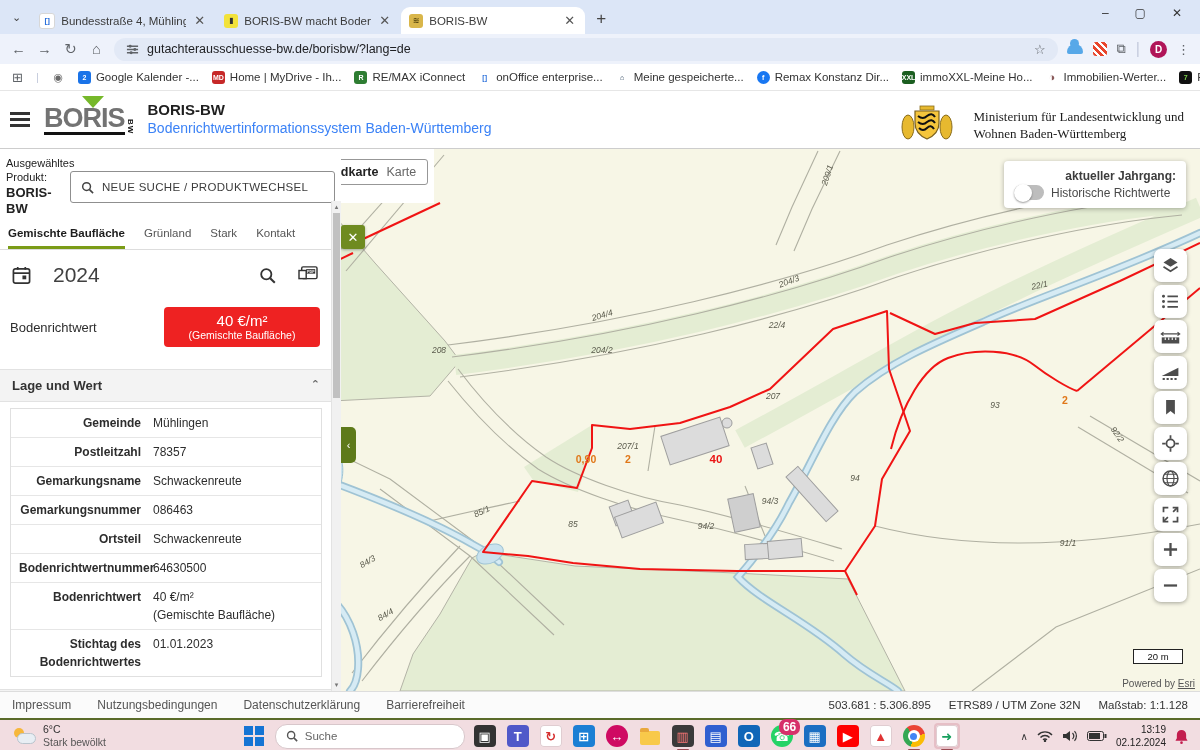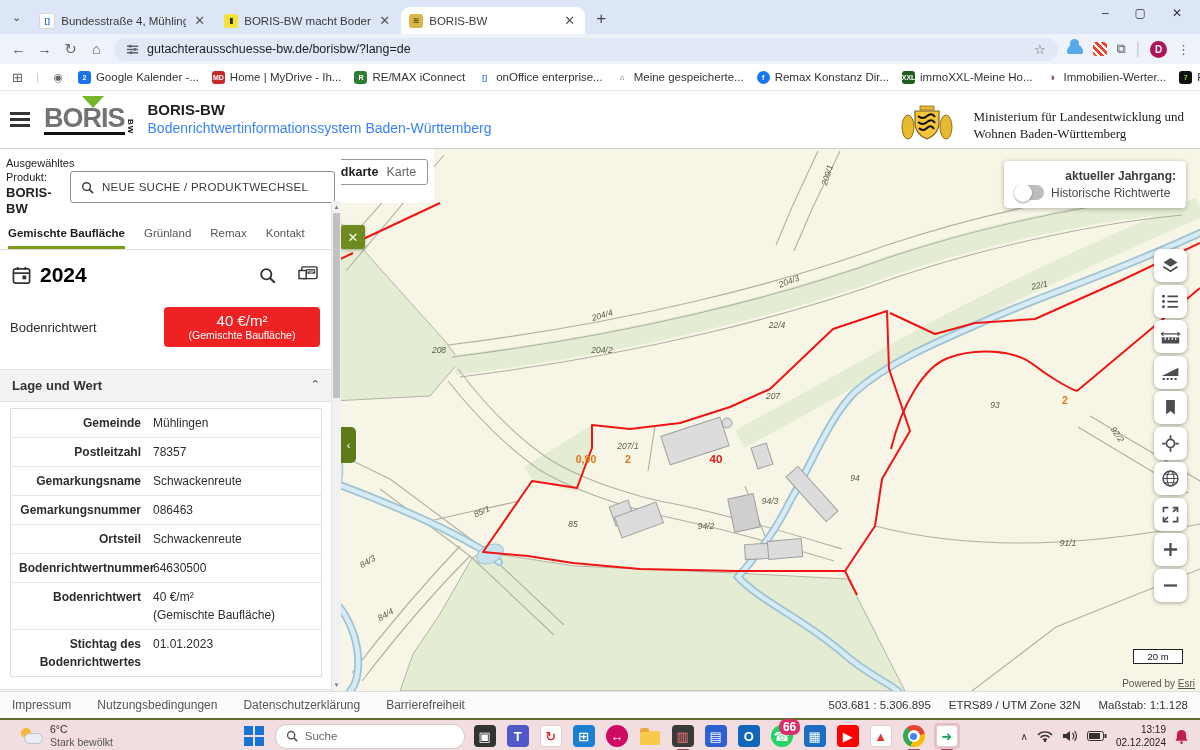--- a/index.html
+++ b/index.html
@@ -87,21 +87,21 @@
   .p-prod b{font-size:13px;}
   .searchbtn{flex:1;border:1px solid #8f8f8f;border-radius:3px;height:30px;display:flex;align-items:center;gap:8px;
              padding:0 10px;font-size:11.5px;color:#3c3c3c;letter-spacing:.3px;background:#fff;}
   .p-link{text-align:right;padding:3px 24px 7px 0;font-size:11.5px;}
   .p-link a{color:#5d7e10;text-decoration:underline;font-weight:bold;}
   .p-tabs{display:flex;gap:19px;padding:6px 0 0 8px;border-bottom:1px solid #ddd;font-size:11.5px;color:#555;}
   .p-tab{padding-bottom:7px;}
   .p-tab.active{color:#1d1d1d;font-weight:bold;border-bottom:3px solid #7b9c17;}
   .p-body{position:absolute;top:100px;left:0;right:9px;bottom:0;overflow:hidden;}
   .yearrow{display:flex;align-items:center;padding:14px 14px 0 12px;}
-  .yearrow .yr{font-size:21px;font-weight:700;color:#000000;margin-left:9px;flex:1;}
+  .yearrow .yr{font-size:21px;font-weight:400;color:#404040;margin-left:22px;flex:1;}
   .yearrow .yic{color:#333;}
   .brwrow{display:flex;align-items:center;padding:20px 12px 0 10px;}
   .brwrow .lbl{font-size:13px;color:#2d2d2d;flex:1;}
   .redbtn{width:156px;background:#ee2222;border-radius:4px;color:#fff;text-align:center;padding:5px 0 6px;}
   .redbtn .v1{font-size:15px;}
   .redbtn .v2{font-size:10.5px;}
   .sectionbar{margin-top:22px;background:#f3f3f3;border-top:1px solid #e2e2e2;border-bottom:1px solid #e2e2e2;
               padding:8px 12px;font-size:13px;font-weight:600;color:#333;display:flex;}
   .sectionbar .chev{margin-left:auto;color:#666;font-size:11px;}
   .sectionbar.second{margin-top:12px;}
@@ -112,21 +112,21 @@
   .tval{flex:1;line-height:1.5;}
   .p-scroll{position:absolute;right:0;top:52px;bottom:0;width:9px;background:#f1f1f1;border-left:1px solid #e3e3e3;}
   .p-scroll .thumb{position:absolute;left:1px;right:1px;top:12px;height:185px;background:#c1c1c1;}
   .p-scroll .ar{position:absolute;left:0;right:0;text-align:center;font-size:7px;color:#777;}
   
   .pagefooter{height:26px;background:#fbfbfb;border-top:1px solid #ddd;display:flex;align-items:center;
               font-size:12px;color:#555;padding:0 12px;gap:26px;}
   .pagefooter .coords{margin-left:auto;display:flex;gap:18px;font-size:11.5px;color:#333;}
   
   .taskbar{height:32px;background:#f2dde1;border-top:2px solid #5a6b2a;display:flex;align-items:center;position:relative;}
-  .weather{display:flex;align-items:center;gap:7px;padding-left:14px;width:200px;margin-left:7px;}
+  .weather{display:flex;align-items:center;gap:7px;padding-left:14px;width:200px;}
   .wic{position:relative;width:22px;height:16px;}
   .wic .sun{position:absolute;left:0;top:0;width:10px;height:10px;border-radius:50%;background:#f6b73c;}
   .wic .cl{position:absolute;left:3px;top:5px;width:17px;height:9px;border-radius:6px;background:#e8eef4;border:1px solid #b9c4cd;}
   .wtxt{font-size:10.5px;color:#333;line-height:1.25;}
   .wtxt .w2{color:#555;}
   .centerdock{position:absolute;left:0;right:0;display:flex;justify-content:center;align-items:center;gap:7px;}
   .winlogo{display:grid;grid-template-columns:9px 9px;grid-gap:1.5px;padding:4px;}
   .winlogo div{width:9px;height:9px;background:#1574d4;}
   .tsearchpill{width:168px;height:23px;background:#fff;border:1px solid #d8c7cb;border-radius:12px;display:flex;
                align-items:center;gap:7px;padding:0 10px;font-size:11.5px;color:#666;}
@@ -487,21 +487,21 @@
           <svg width="13" height="13" viewBox="0 0 14 14">
             <circle cx="6" cy="6" r="4.2" fill="none" stroke="#444" stroke-width="1.6"></circle>
             <path d="M9.2 9.2 L13 13" stroke="#444" stroke-width="1.8"></path>
           </svg>
           <span>NEUE SUCHE / PRODUKTWECHSEL</span>
         </div>
       </div>
       <div class="p-tabs" id="panel-tabs">
           <span class="p-tab active">Gemischte Baufläche</span>
           <span class="p-tab">Grünland</span>
-          <span class="p-tab">Remax</span>
+          <span class="p-tab">Stark</span>
           <span class="p-tab">Kontakt</span>
         </div>
 
       <div class="p-body">
         <div class="yearrow">
           <svg class="yic" width="19" height="19" viewBox="0 0 20 20">
             <rect x="1.5" y="3" width="17" height="15" rx="2" fill="none" stroke="#333" stroke-width="1.8"></rect>
             <path d="M1.5 7.5 h17" stroke="#333" stroke-width="1.8"></path>
             <rect x="11" y="10" width="4" height="4" fill="#333"></rect>
             <path d="M6 1 v3 M14 1 v3" stroke="#333" stroke-width="1.8"></path>

